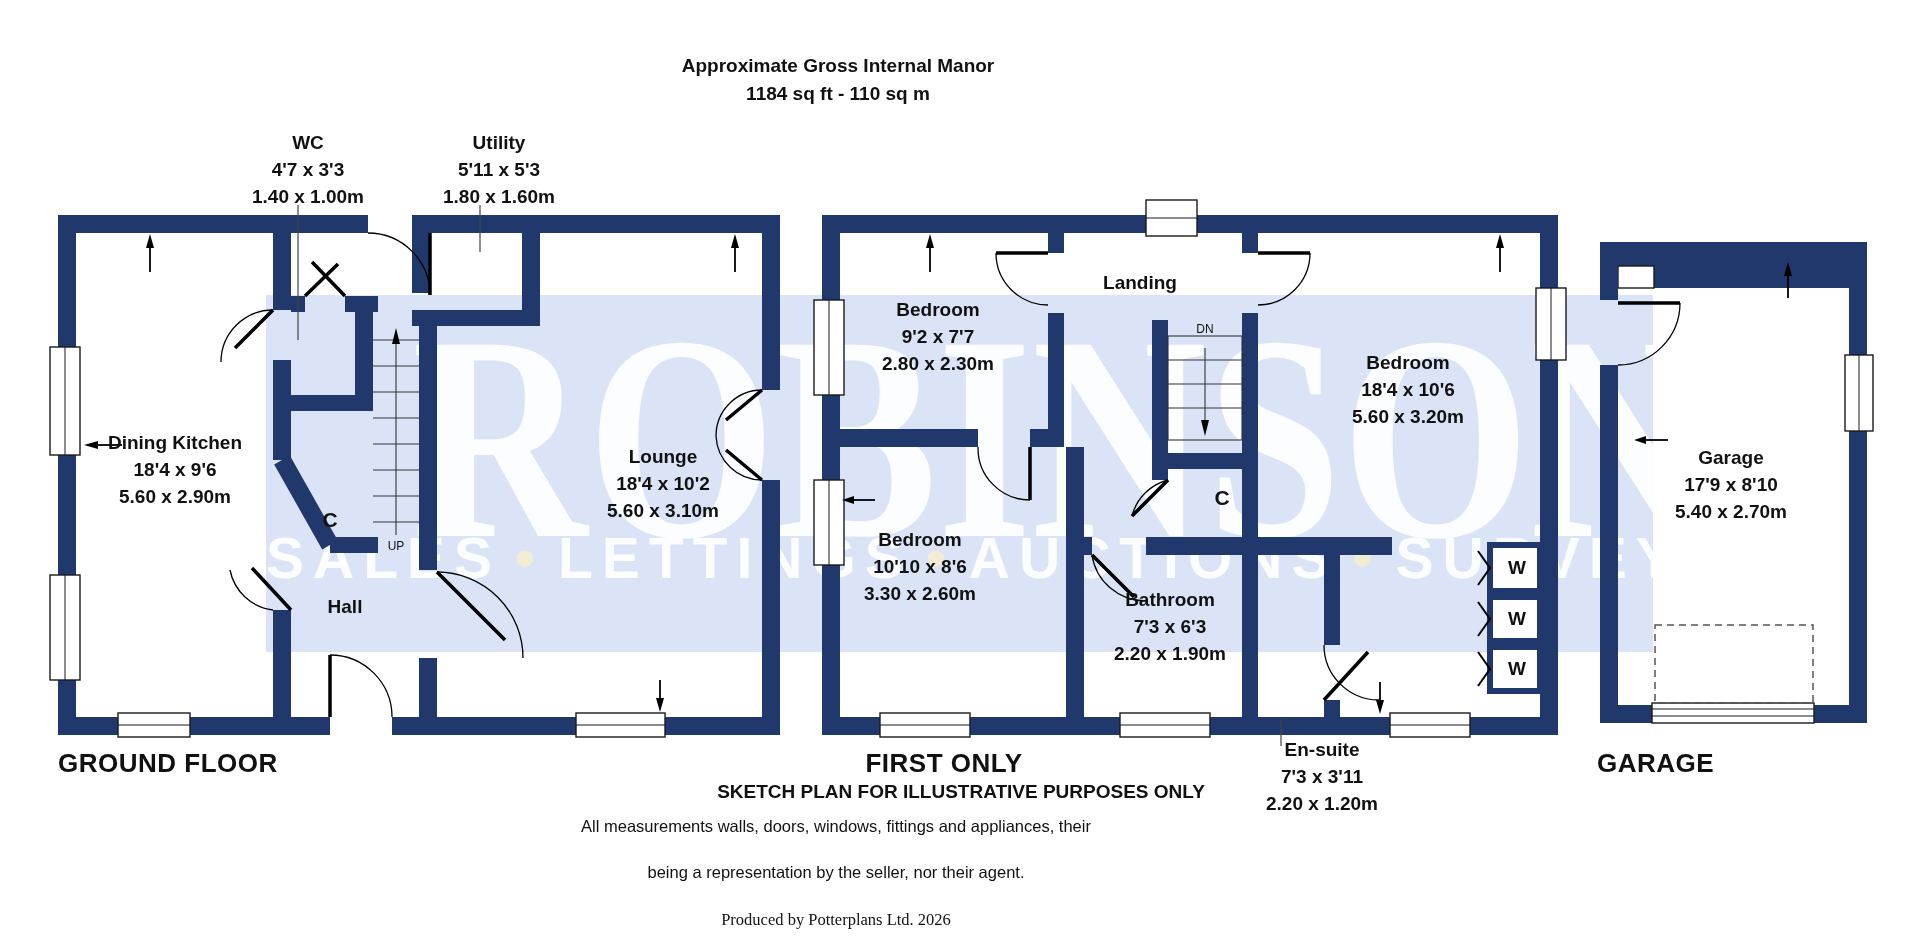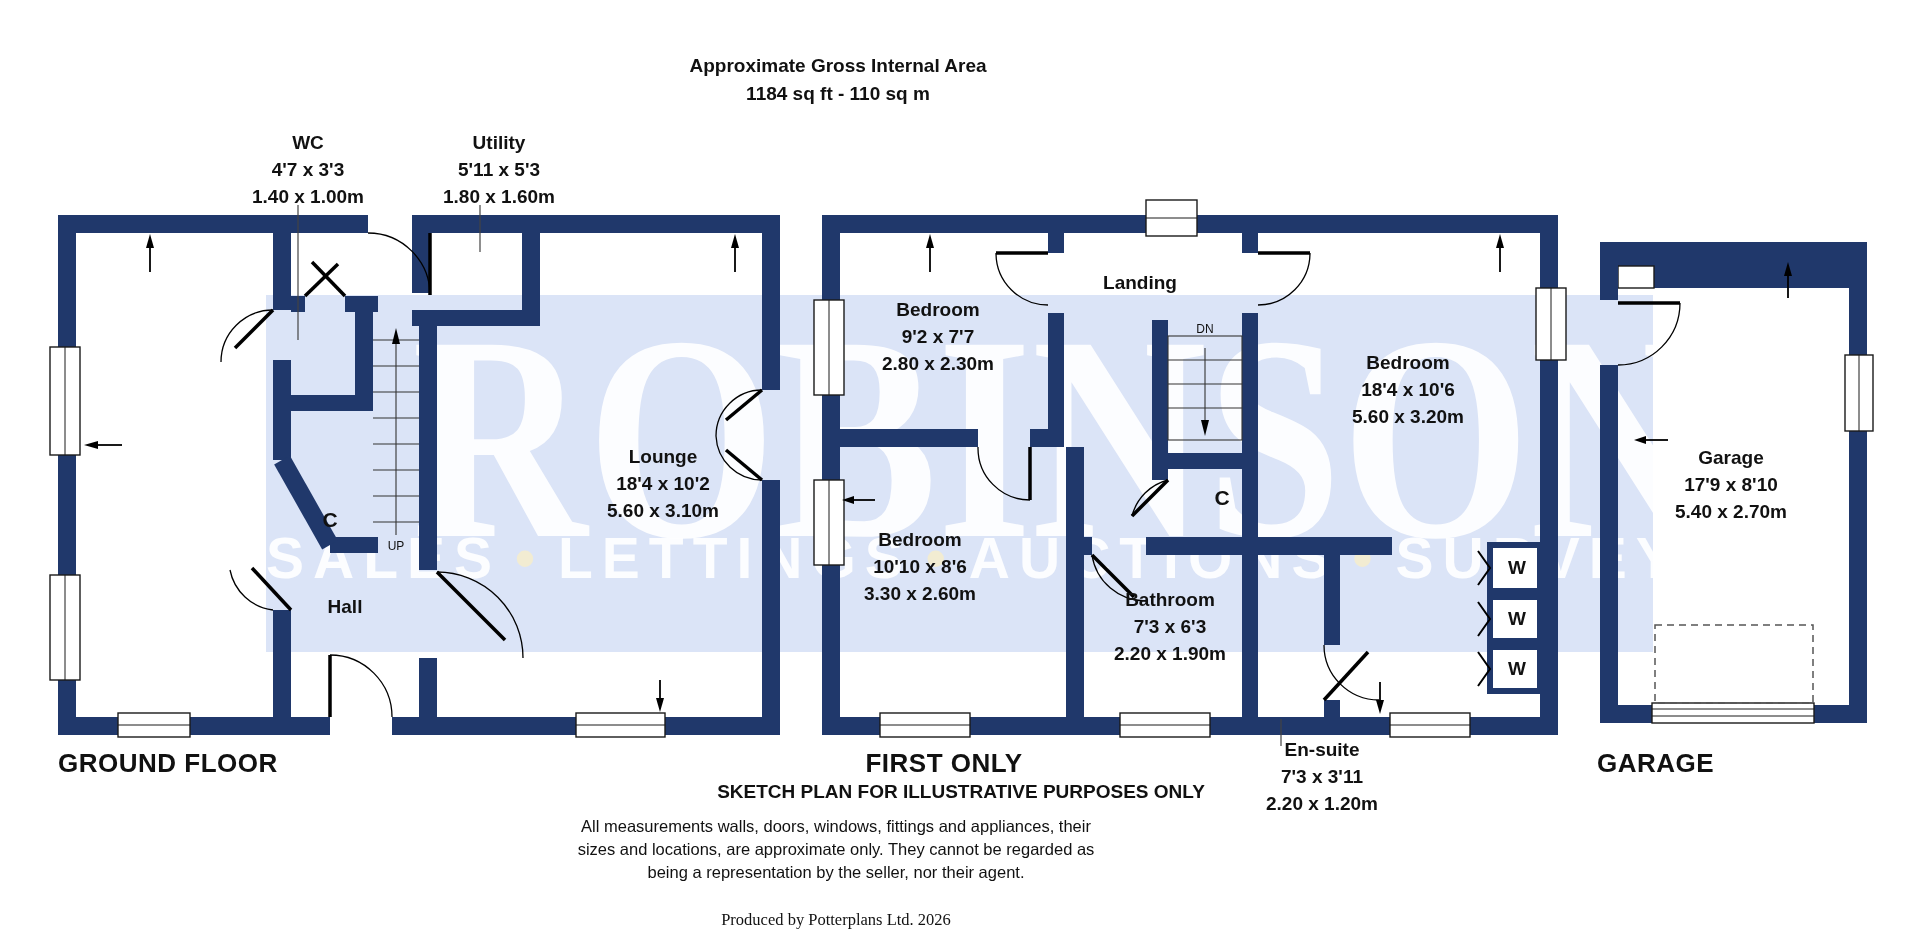--- a/index.html
+++ b/index.html
@@ -241,32 +241,37 @@
 
       <rect class="dash" x="1655" y="625" width="158" height="78"></rect>
 
       <line class="ar" x1="1788" y1="298" x2="1788" y2="274"></line>
         <polygon class="ah" points="1784,276 1792,276 1788,262"></polygon>
       <line class="ar" x1="1668" y1="440" x2="1644" y2="440"></line>
         <polygon class="ah" points="1646,436 1646,444 1634,440"></polygon>
     </g>
   </svg>
 
-  <div id="subtitle" class="hdr">Approximate Gross Internal Area</div>
+  <div id="subtitle" class="hdr">Approximate Gross Internal Manor</div>
   <div id="area" class="hdr">1184 sq ft - 110 sq m</div>
 
   <div class="room-label" style="left:308px;top:129px;">
     <div>WC</div>
     <div>4'7 x 3'3</div>
     <div>1.40 x 1.00m</div>
   </div>
   <div class="room-label" style="left:499px;top:129px;">
     <div>Utility</div>
     <div>5'11 x 5'3</div>
     <div>1.80 x 1.60m</div>
+  </div>
+  <div class="room-label" style="left:175px;top:429px;">
+    <div>Dining Kitchen</div>
+    <div>18'4 x 9'6</div>
+    <div>5.60 x 2.90m</div>
   </div>
   <div class="room-label" style="left:663px;top:443px;">
     <div>Lounge</div>
     <div>18'4 x 10'2</div>
     <div>5.60 x 3.10m</div>
   </div>
   <div class="room-label" style="left:345px;top:593px;">
     <div>Hall</div>
   </div>
   <div class="room-label" style="left:1140px;top:269px;">
@@ -310,17 +315,16 @@
   <div class="mini w-lab" style="left:1517px;top:557px;">W</div>
   <div class="mini w-lab" style="left:1517px;top:608px;">W</div>
   <div class="mini w-lab" style="left:1517px;top:658px;">W</div>
 
   <div class="floor-label" style="left:58px;top:748px;">GROUND FLOOR</div>
   <div class="floor-label" style="left:944px;top:748px;transform:translateX(-50%);">FIRST ONLY</div>
   <div id="sketch-note">SKETCH PLAN FOR ILLUSTRATIVE PURPOSES ONLY</div>
   <div class="floor-label" style="left:1597px;top:748px;">GARAGE</div>
 
   <div class="foot" style="top:815px;">All measurements walls, doors, windows, fittings and appliances, their</div>
-  <div class="foot" style="top:838px;">sizes and locations, are approximate only. They cannot be regarded as</div>
   <div class="foot" style="top:861px;">being a representation by the seller, nor their agent.</div>
   <div class="foot" style="top:908px;font-family:Liberation Serif, serif;">Produced by Potterplans Ltd. 2026</div>
 
 </div>
 
 </body></html>

